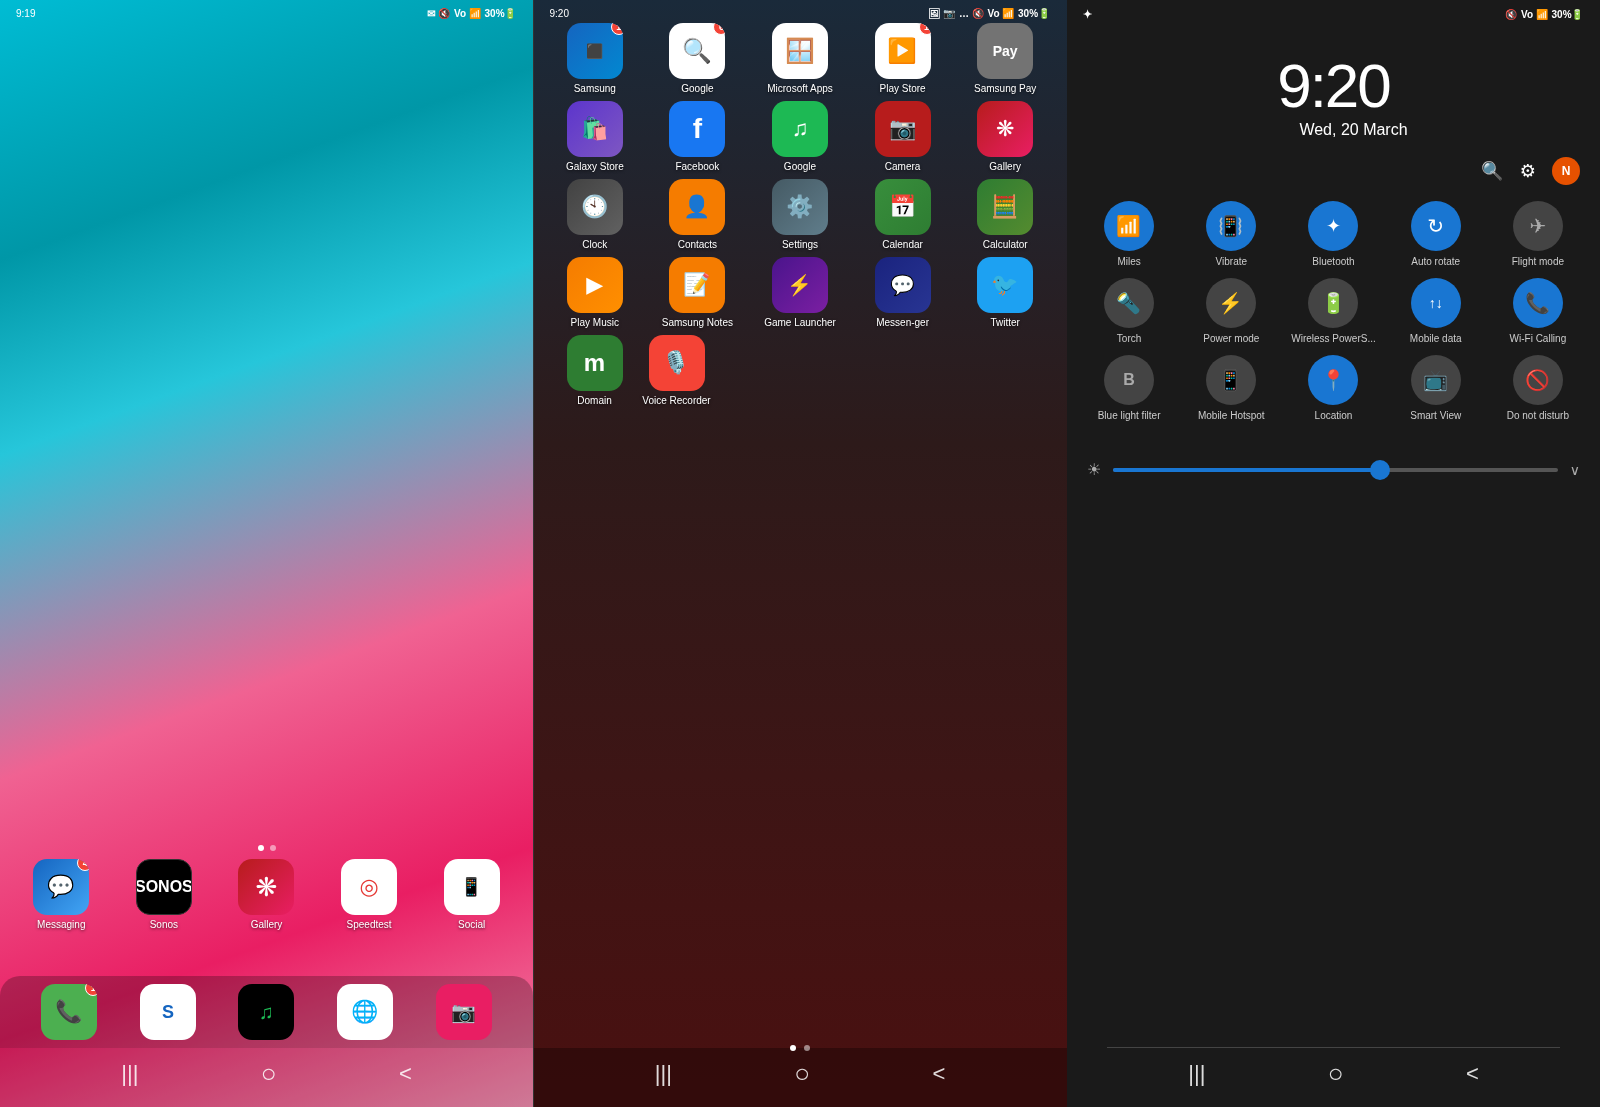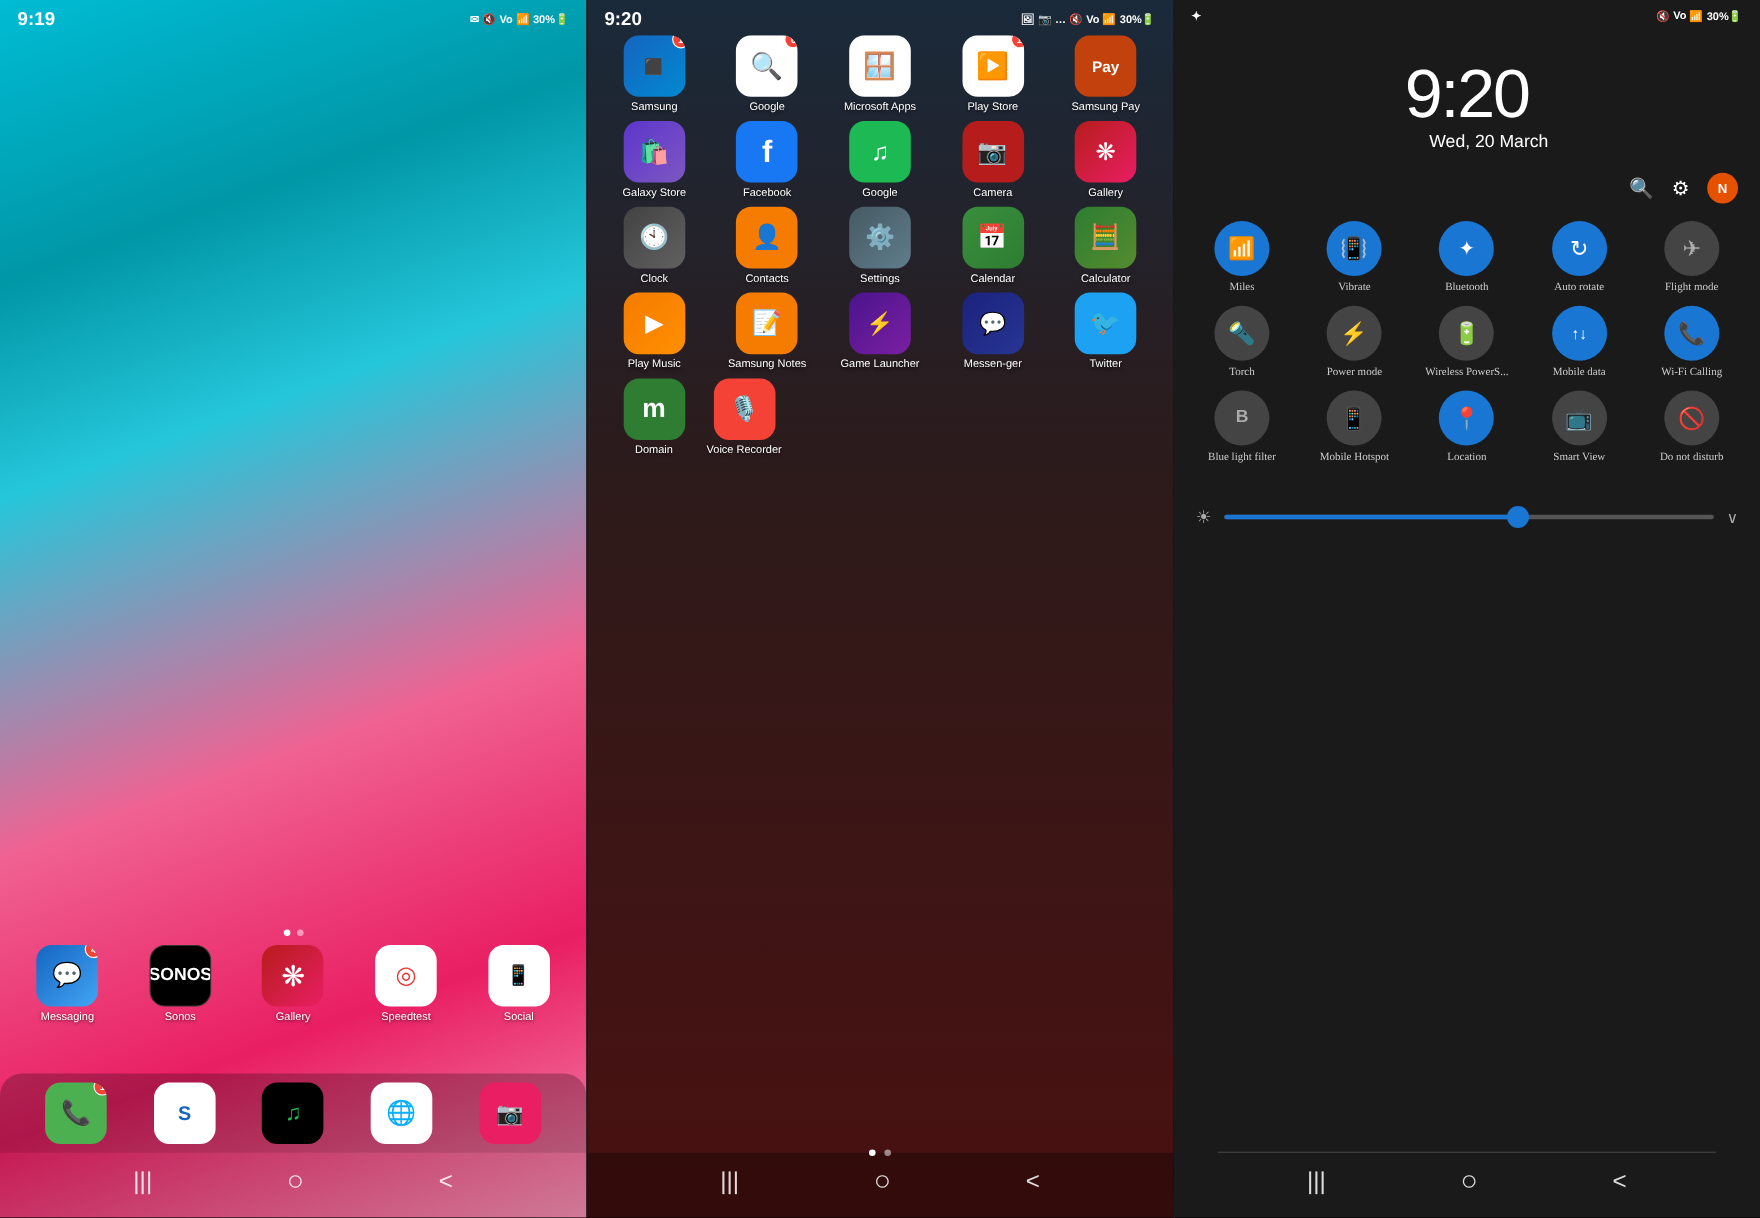--- a/index.html
+++ b/index.html
@@ -35,21 +35,21 @@
       display: flex;
       justify-content: space-between;
       align-items: center;
       padding: 8px 16px 4px;
       color: #fff;
       font-size: 11px;
       font-weight: 600;
     }
     .status-left { display: flex; align-items: center; gap: 4px; }
     .status-right { display: flex; align-items: center; gap: 3px; font-size: 10px; }
-    .status-time { font-size: 17px; font-weight: 700; }
+    .status-time { font-size: 10px; font-weight: 400; }
 
     
     .bottom-dock {
       position: absolute;
       bottom: 0;
       left: 0; right: 0;
       z-index: 10;
       display: flex;
       flex-direction: column;
       align-items: center;
@@ -260,21 +260,20 @@
       justify-content: center;
       font-size: 20px;
     }
     .qt-circle.active { background: #1976d2; color: #fff; }
     .qt-circle.inactive { background: #444; color: #aaa; }
     .qt-label {
       font-size: 10px;
       color: #ccc;
       text-align: right;
       line-height: 1.2;
-      font-family: Liberation Serif, serif;
     }
 
     .brightness-row {
       position: relative;
       z-index: 5;
       display: flex;
       align-items: center;
       padding: 8px 20px;
       gap: 12px;
     }
@@ -306,21 +305,21 @@
     .ic-messaging { background: linear-gradient(135deg, #1565c0, #42a5f5); }
     .ic-sonos { background: #000; border: 1px solid #333; }
     .ic-gallery-p1 { background: linear-gradient(135deg, #b71c1c, #e91e63); }
     .ic-speedtest { background: #fff; }
     .ic-phone { background: #4caf50; }
     .ic-camera-r { background: #e91e63; }
 
     .ic-samsung { background: linear-gradient(135deg, #1565c0, #0288d1); }
     .ic-google { background: #fff; }
     .ic-playstore { background: #fff; }
-    .ic-samsungpay { background: #c2410c; }
+    .ic-samsungpay { background: #737373; }
     .ic-galaxystore { background: linear-gradient(135deg, #5c35cc, #7e57c2); }
     .ic-facebook { background: #1877f2; }
     .ic-spotify2 { background: #1db954; }
     .ic-camera { background: #b71c1c; }
     .ic-gallery2 { background: linear-gradient(135deg, #b71c1c, #e91e63); }
     .ic-clock { background: linear-gradient(135deg, #424242, #616161); }
     .ic-contacts { background: #f57c00; }
     .ic-settings { background: linear-gradient(135deg, #455a64, #607d8b); }
     .ic-calendar { background: linear-gradient(135deg, #388e3c, #2e7d32); }
     .ic-calculator { background: linear-gradient(135deg, #2e7d32, #558b2f); }

